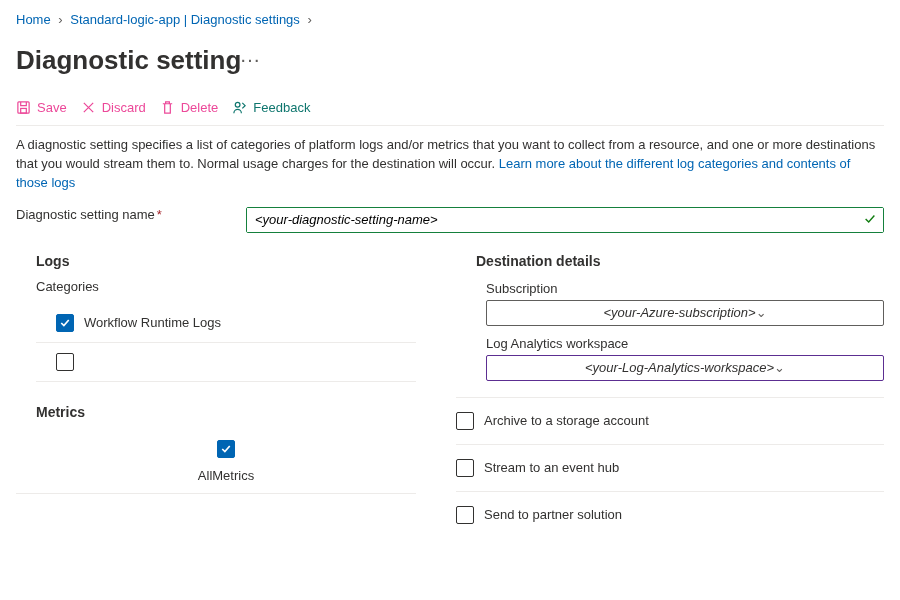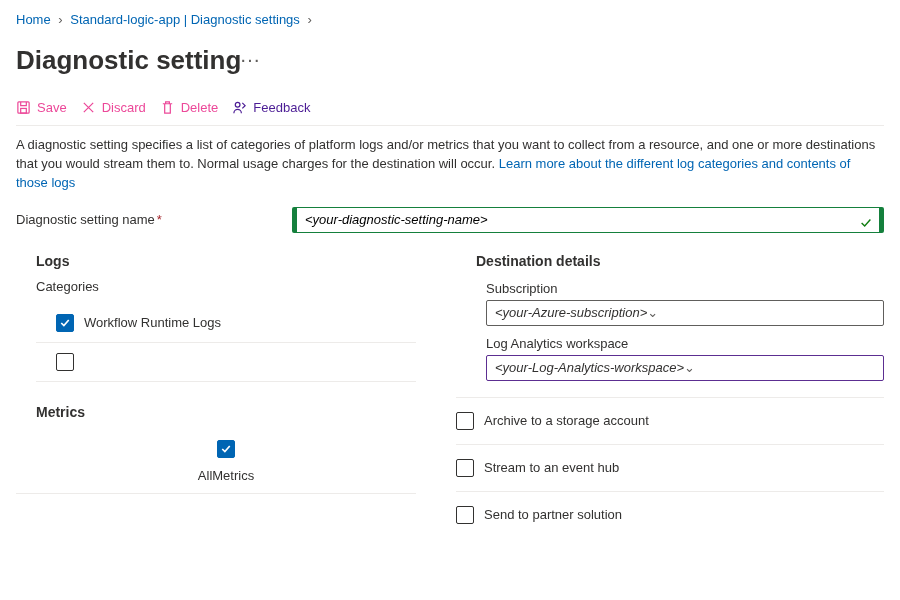--- a/index.html
+++ b/index.html
@@ -32,34 +32,34 @@
     border-bottom: 1px solid #edebe9;
     margin-bottom: 10px;
     color: #605e5c;
     font-size: 13px;
   }
   .toolbar .btn {
     display: flex;
     align-items: center;
     gap: 6px;
     cursor: pointer;
-    color: #4c1d95;
+    color: #0f766e;
   }
   .toolbar .btn.disabled { color: #ec4899; }
   .toolbar svg { width: 15px; height: 15px; }
 
   .description { font-size: 13px; line-height: 1.45; margin-bottom: 14px; }
 
-  .form-row { display: flex; align-items: center; margin-bottom: 16px; gap: 46px; }
+  .form-row { display: flex; margin-bottom: 16px; }
   .form-row .label { width: 230px; font-size: 13px; }
   .req { color: #a4262c; margin-left: 2px; }
   .input-wrap {
     flex: 1;
     position: relative;
-    border: 5px solid #15803d;
+    border: 1px solid #15803d;
     border-radius: 2px;
     height: 26px;
     display: flex;
     align-items: center;
   }
   .input-wrap input {
     border: none;
     outline: none;
     width: 100%;
     padding: 3px 28px 3px 8px;
@@ -115,21 +115,21 @@
   .metrics-group .chk-row { margin-left: 0; padding-left: 20px; flex-direction: column; }
 
   .dest-indent { margin-left: 30px; margin-top: 12px; }
   .field-label { font-size: 13px; margin: 10px 0 4px 0; }
   .select-wrap {
     border: 1px solid #605e5c;
     border-radius: 2px;
     height: 26px;
     display: flex;
     align-items: center;
-    justify-content: flex-start;
+    justify-content: center;
     padding: 0 8px;
     font-style: italic;
     font-size: 13px;
     cursor: pointer;
   }
   .select-wrap.highlight { border-color: #5c2e91; }
   .select-wrap .chev { font-style: normal; color: #605e5c; }
 
   .dest-row {
     display: flex;

